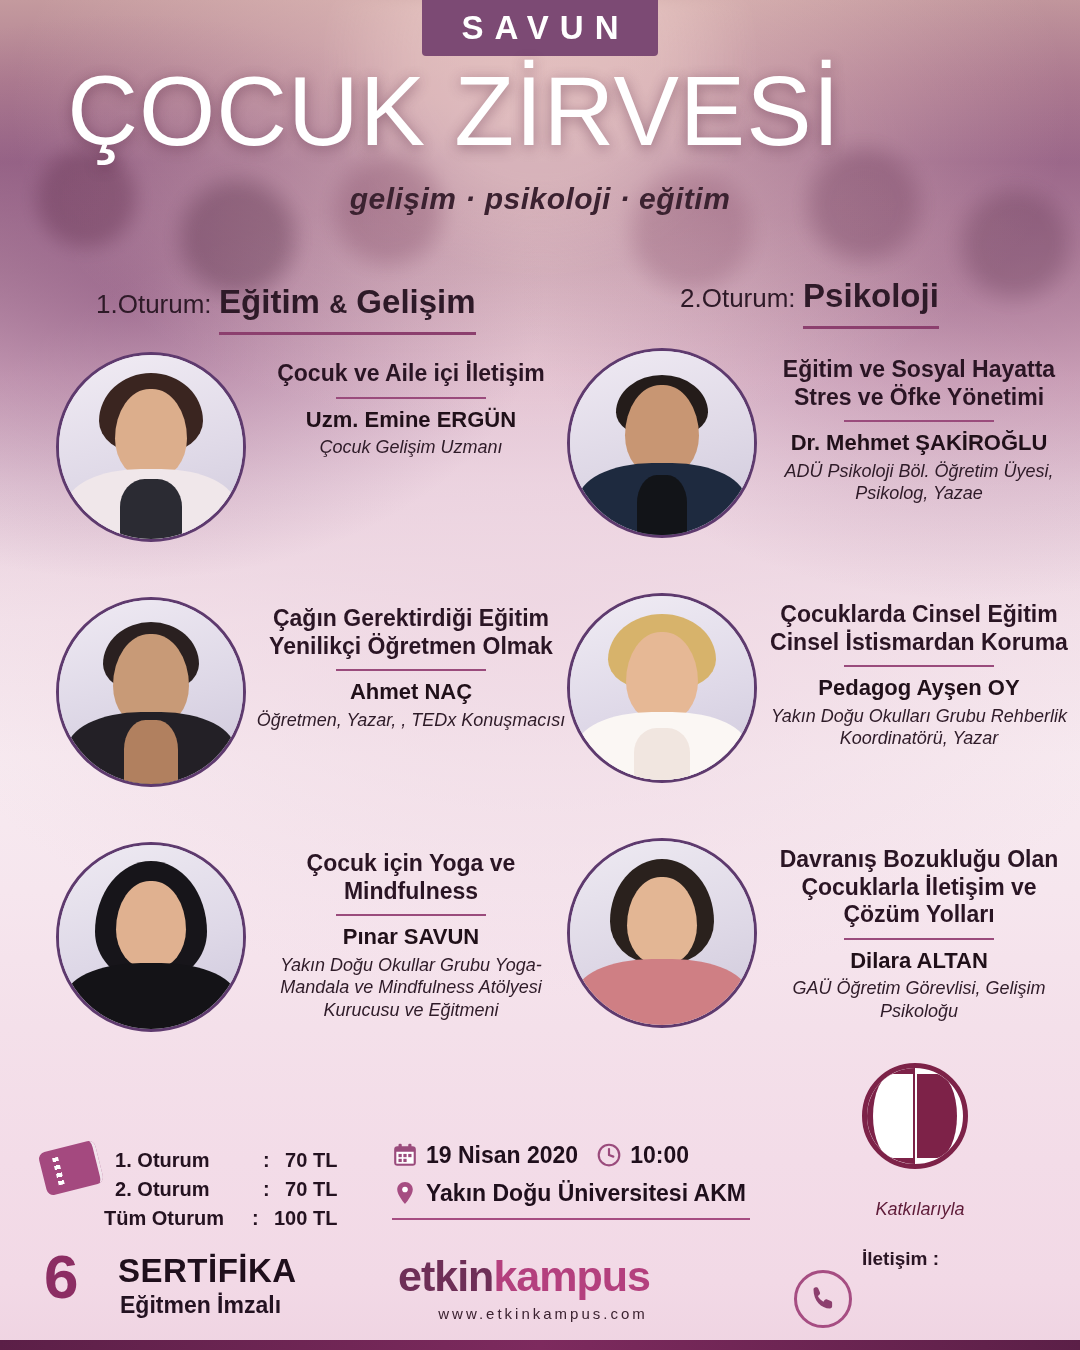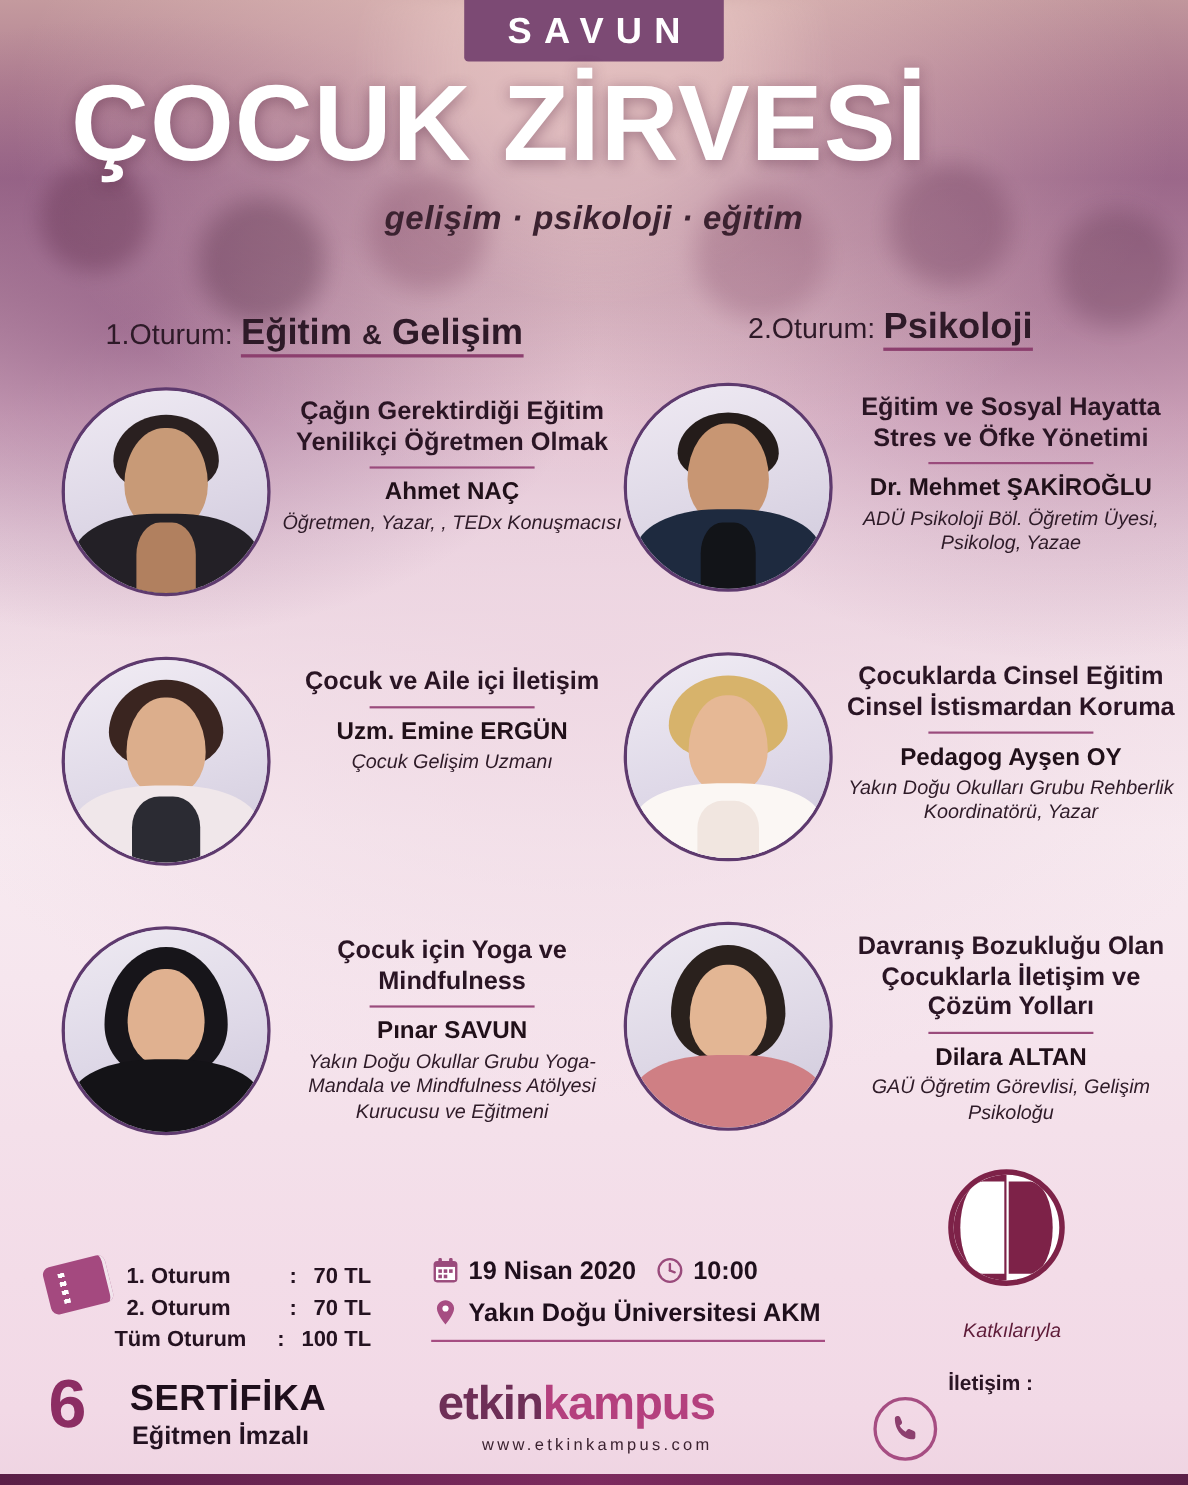--- a/index.html
+++ b/index.html
@@ -80,21 +80,21 @@
     letter-spacing: 11px;
     text-indent: 11px;
   }
   .main-title {
     position: absolute;
     top: 62px;
     width: 908px;
     text-align: center;
     color: #ffffff;
     font-size: 98px;
-    font-weight: bold;
+    font-weight: normal;
     letter-spacing: 1px;
     text-shadow: 0 3px 14px rgba(80,30,60,0.45);
     line-height: 1.0;
   }
   .subtitle {
     position: absolute;
     top: 182px;
     width: 1080px;
     text-align: center;
     color: #3b2230;
@@ -112,21 +112,21 @@
     white-space: nowrap;
   }
   .session-head .num {
     font-weight: normal;
     font-size: 26px;
   }
   .session-head .topic {
     font-weight: bold;
     font-size: 33px;
     border-bottom: 3px solid #8c3f6e;
-    padding-bottom: 2px;
+    padding-bottom: 12px;
   }
   .session-head .amp {
     font-weight: bold;
     font-size: 25px;
   }
   #session1-head { left: 96px; top: 283px; }
   #session2-head { left: 680px; top: 277px; }
 
   
   .col { position: absolute; }
@@ -401,47 +401,47 @@
 
   <div class="session-head" id="session2-head">
     <span class="num">2.Oturum:</span>
     <span class="topic">Psikoloji</span>
   </div>
 
   <div class="col col-left">
 
     <div class="speaker">
       <div class="photo-wrap left">
+        <div class="p-bg" style="background:linear-gradient(165deg,#f1ecf4 0%,#e0dae8 55%,#d0cadc 100%)"></div>
+        <div class="p-hair" style="width:104px;height:80px;top:18px;background:#3a2520"></div>
+        <div class="p-head" style="width:72px;height:90px;top:34px;background:#dcae8c"></div>
+        <div class="p-body" style="width:170px;height:84px;background:#f0e7ea"></div>
+        <div class="p-shirt" style="width:62px;height:70px;background:#2b2b33"></div>
+      </div>
+      <div class="info left">
+        <div class="talk-title">Çocuk ve Aile içi İletişim</div>
+        <div class="divider"></div>
+        <div class="sp-name">Uzm. Emine ERGÜN</div>
+        <div class="sp-role">Çocuk Gelişim Uzmanı</div>
+      </div>
+    </div>
+
+    <div class="speaker">
+      <div class="photo-wrap left">
         <div class="p-bg" style="background:linear-gradient(165deg,#efeaf3 0%,#ddd7e6 55%,#cdc6da 100%)"></div>
         <div class="p-hair" style="width:96px;height:70px;top:22px;background:#2a2020"></div>
         <div class="p-head" style="width:76px;height:94px;top:34px;background:#c89a77"></div>
         <div class="p-body" style="width:168px;height:86px;background:#232026"></div>
         <div class="p-shirt" style="width:54px;height:74px;background:#b1805f"></div>
       </div>
       <div class="info left">
         <div class="talk-title">Çağın Gerektirdiği Eğitim Yenilikçi Öğretmen Olmak</div>
         <div class="divider"></div>
         <div class="sp-name">Ahmet NAÇ</div>
         <div class="sp-role">Öğretmen, Yazar, , TEDx Konuşmacısı</div>
-      </div>
-    </div>
-
-    <div class="speaker">
-      <div class="photo-wrap left">
-        <div class="p-bg" style="background:linear-gradient(165deg,#f1ecf4 0%,#e0dae8 55%,#d0cadc 100%)"></div>
-        <div class="p-hair" style="width:104px;height:80px;top:18px;background:#3a2520"></div>
-        <div class="p-head" style="width:72px;height:90px;top:34px;background:#dcae8c"></div>
-        <div class="p-body" style="width:170px;height:84px;background:#f0e7ea"></div>
-        <div class="p-shirt" style="width:62px;height:70px;background:#2b2b33"></div>
-      </div>
-      <div class="info left">
-        <div class="talk-title">Çocuk ve Aile içi İletişim</div>
-        <div class="divider"></div>
-        <div class="sp-name">Uzm. Emine ERGÜN</div>
-        <div class="sp-role">Çocuk Gelişim Uzmanı</div>
       </div>
     </div>
 
     <div class="speaker">
       <div class="photo-wrap left">
         <div class="p-bg" style="background:linear-gradient(165deg,#eeeaf2 0%,#ded8e7 55%,#cdc7db 100%)"></div>
         <div class="p-hair" style="width:112px;height:118px;top:16px;background:#17151a"></div>
         <div class="p-head" style="width:70px;height:88px;top:36px;background:#e0b190"></div>
         <div class="p-body" style="width:172px;height:80px;background:#141317"></div>
       </div>

